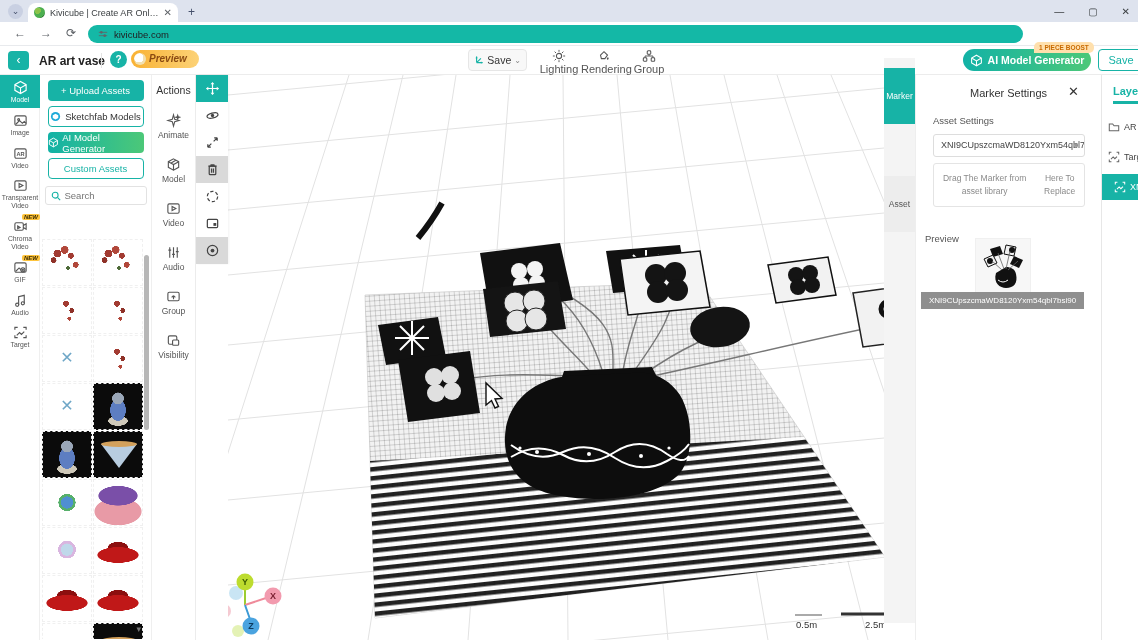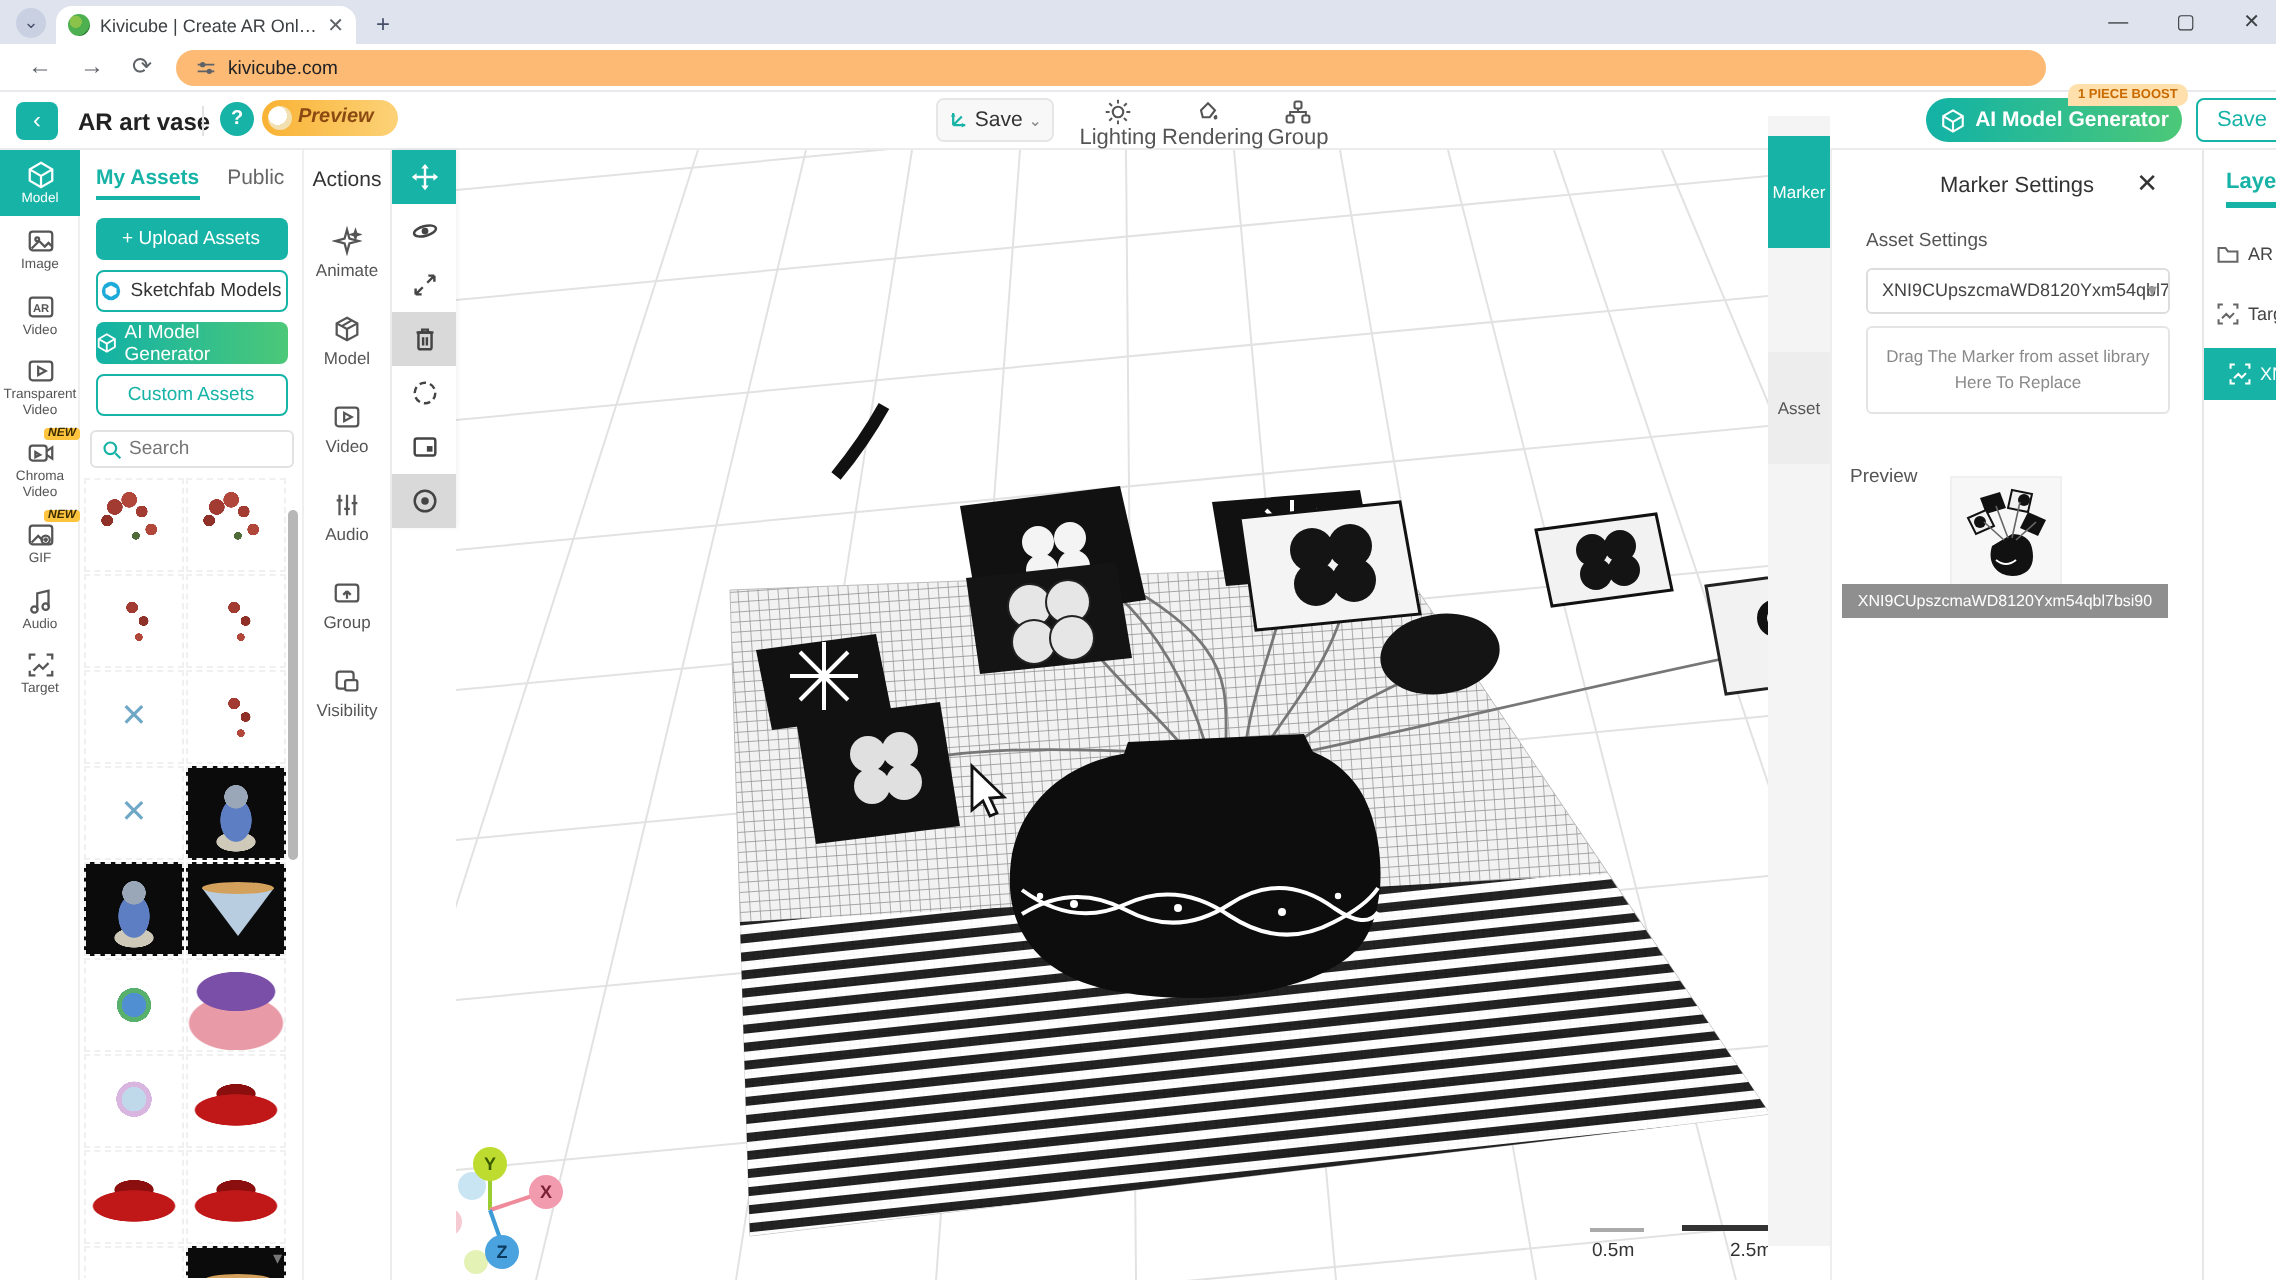--- a/index.html
+++ b/index.html
@@ -15,21 +15,21 @@
   .favicon { width:11px; height:11px; border-radius:50%;
     background:radial-gradient(circle at 35% 35%, #8bc34a 0 30%, #4caf50 31% 70%, #2e7d32 71%); flex:none; }
   #tab-title { font-size:9px; color:#3c4043; white-space:nowrap; overflow:hidden; text-overflow:ellipsis; flex:1; }
   .tab-close { font-size:10px; color:#5f6368; flex:none; }
   #new-tab-btn { position:absolute; left:188px; top:5px; font-size:12px; color:#45506b; }
   #win-controls { position:absolute; right:8px; top:0; height:22px; display:flex; gap:24px; align-items:center; }
   #win-controls span { font-size:10px; color:#3c4043; }
   #browser-toolbar { position:absolute; left:0; top:22px; width:1138px; height:24px; background:#fff;
     border-bottom:1px solid #e8eaed; }
   .nav-ic { position:absolute; top:4px; font-size:12px; color:#5f6368; }
-  #url-pill { position:absolute; left:88px; top:3px; width:935px; height:18px; background:#fdba74;
+  #url-pill { position:absolute; left:88px; top:3px; width:935px; height:18px; background:#14b8a6;
     border-radius:9px; display:flex; align-items:center; gap:6px; padding:0 10px; }
   #url-text { font-size:9.5px; color:#202124; }
   .site-ic { width:10px; height:10px; }
 
   
   #app-header { position:absolute; left:0; top:46px; width:1138px; height:29px; background:#fff;
     border-bottom:1px solid #ececec; }
   #back-btn { position:absolute; left:8px; top:5px; width:21px; height:19px; background:#17b3a6;
     border-radius:4px; color:#fff; font-size:12px; text-align:center; line-height:18px; }
   #project-title { position:absolute; left:39px; top:8px; font-size:12px; font-weight:bold; color:#222; }
@@ -151,21 +151,21 @@
   #marker-panel { position:absolute; left:915px; top:75px; width:186px; height:565px; background:#fff;
     border-left:1px solid #eee; }
   #mp-title { font-size:11px; color:#333; text-align:center; margin-top:12px; }
   #mp-close { position:absolute; right:22px; top:9px; font-size:13px; color:#333; }
   #mp-asset-label { font-size:9.5px; color:#555; margin:16px 0 0 17px; }
   #mp-dropdown { position:relative; width:152px; height:23px; margin:8px 0 0 17px; border:1px solid #ddd;
     border-radius:3px; font-size:9px; color:#444; line-height:21px; padding:0 14px 0 7px;
     white-space:nowrap; overflow:hidden; }
   #mp-dropdown .caret { position:absolute; right:4px; top:0; color:#999; font-size:8px; }
   #mp-dropzone { width:152px; height:44px; margin:6px 0 0 17px; border:1px solid #e4e4e4; border-radius:3px;
-    display:flex; flex-direction:column; align-items:center; justify-content:center;
+    display:flex; flex-direction:row; align-items:center; justify-content:center;
     font-size:8.5px; color:#8a8a8a; text-align:center; line-height:1.5; }
   #mp-preview-label { font-size:9.5px; color:#555; margin:26px 0 0 9px; }
   #mp-preview { position:absolute; left:59px; top:163px; width:56px; height:58px; background:#fdfdfd;
     border:1px solid #f0f0f0; }
   #mp-preview-name { position:absolute; left:5px; top:217px; width:163px; height:17px; background:#8f8f8f;
     color:#fff; font-size:8px; text-align:center; line-height:17px; white-space:nowrap; overflow:hidden; }
 
   
   #layer-panel { position:absolute; left:1101px; top:75px; width:37px; height:565px; background:#fff;
     border-left:1px solid #e7e7e7; overflow:hidden; }
@@ -319,24 +319,20 @@
   <div class="ib-item">
     <svg viewBox="0 0 16 16">
         <path d="M2 5 V2.5 H5 M11 2.5 H14 V5 M14 11 V13.5 H11 M5 13.5 H2 V11"></path>
         <path d="M4 11 l3-3 2 2 3-3"></path>
       </svg>
     <div class="lbl">Target</div>
   </div>
 </div>
 
 <div id="asset-panel">
-  <div id="asset-tabs">
-    <div class="a-tab active">My Assets</div>
-    <div class="a-tab">Public</div>
-  </div>
   <div class="a-btn" id="upload-btn">+ Upload Assets</div>
   <div class="a-btn" id="sketchfab-btn">
     <svg width="11" height="11" viewBox="0 0 12 12">
         <circle cx="6" cy="6" r="5" fill="#1caad9"></circle>
         <path d="M6 3 L9 4.7 V7.5 L6 9.2 L3 7.5 V4.7 Z" fill="#fff"></path>
       </svg>
     <span>Sketchfab Models</span>
   </div>
   <div class="a-btn" id="ai-assets-btn">
     <svg width="11" height="11" viewBox="0 0 16 16">

